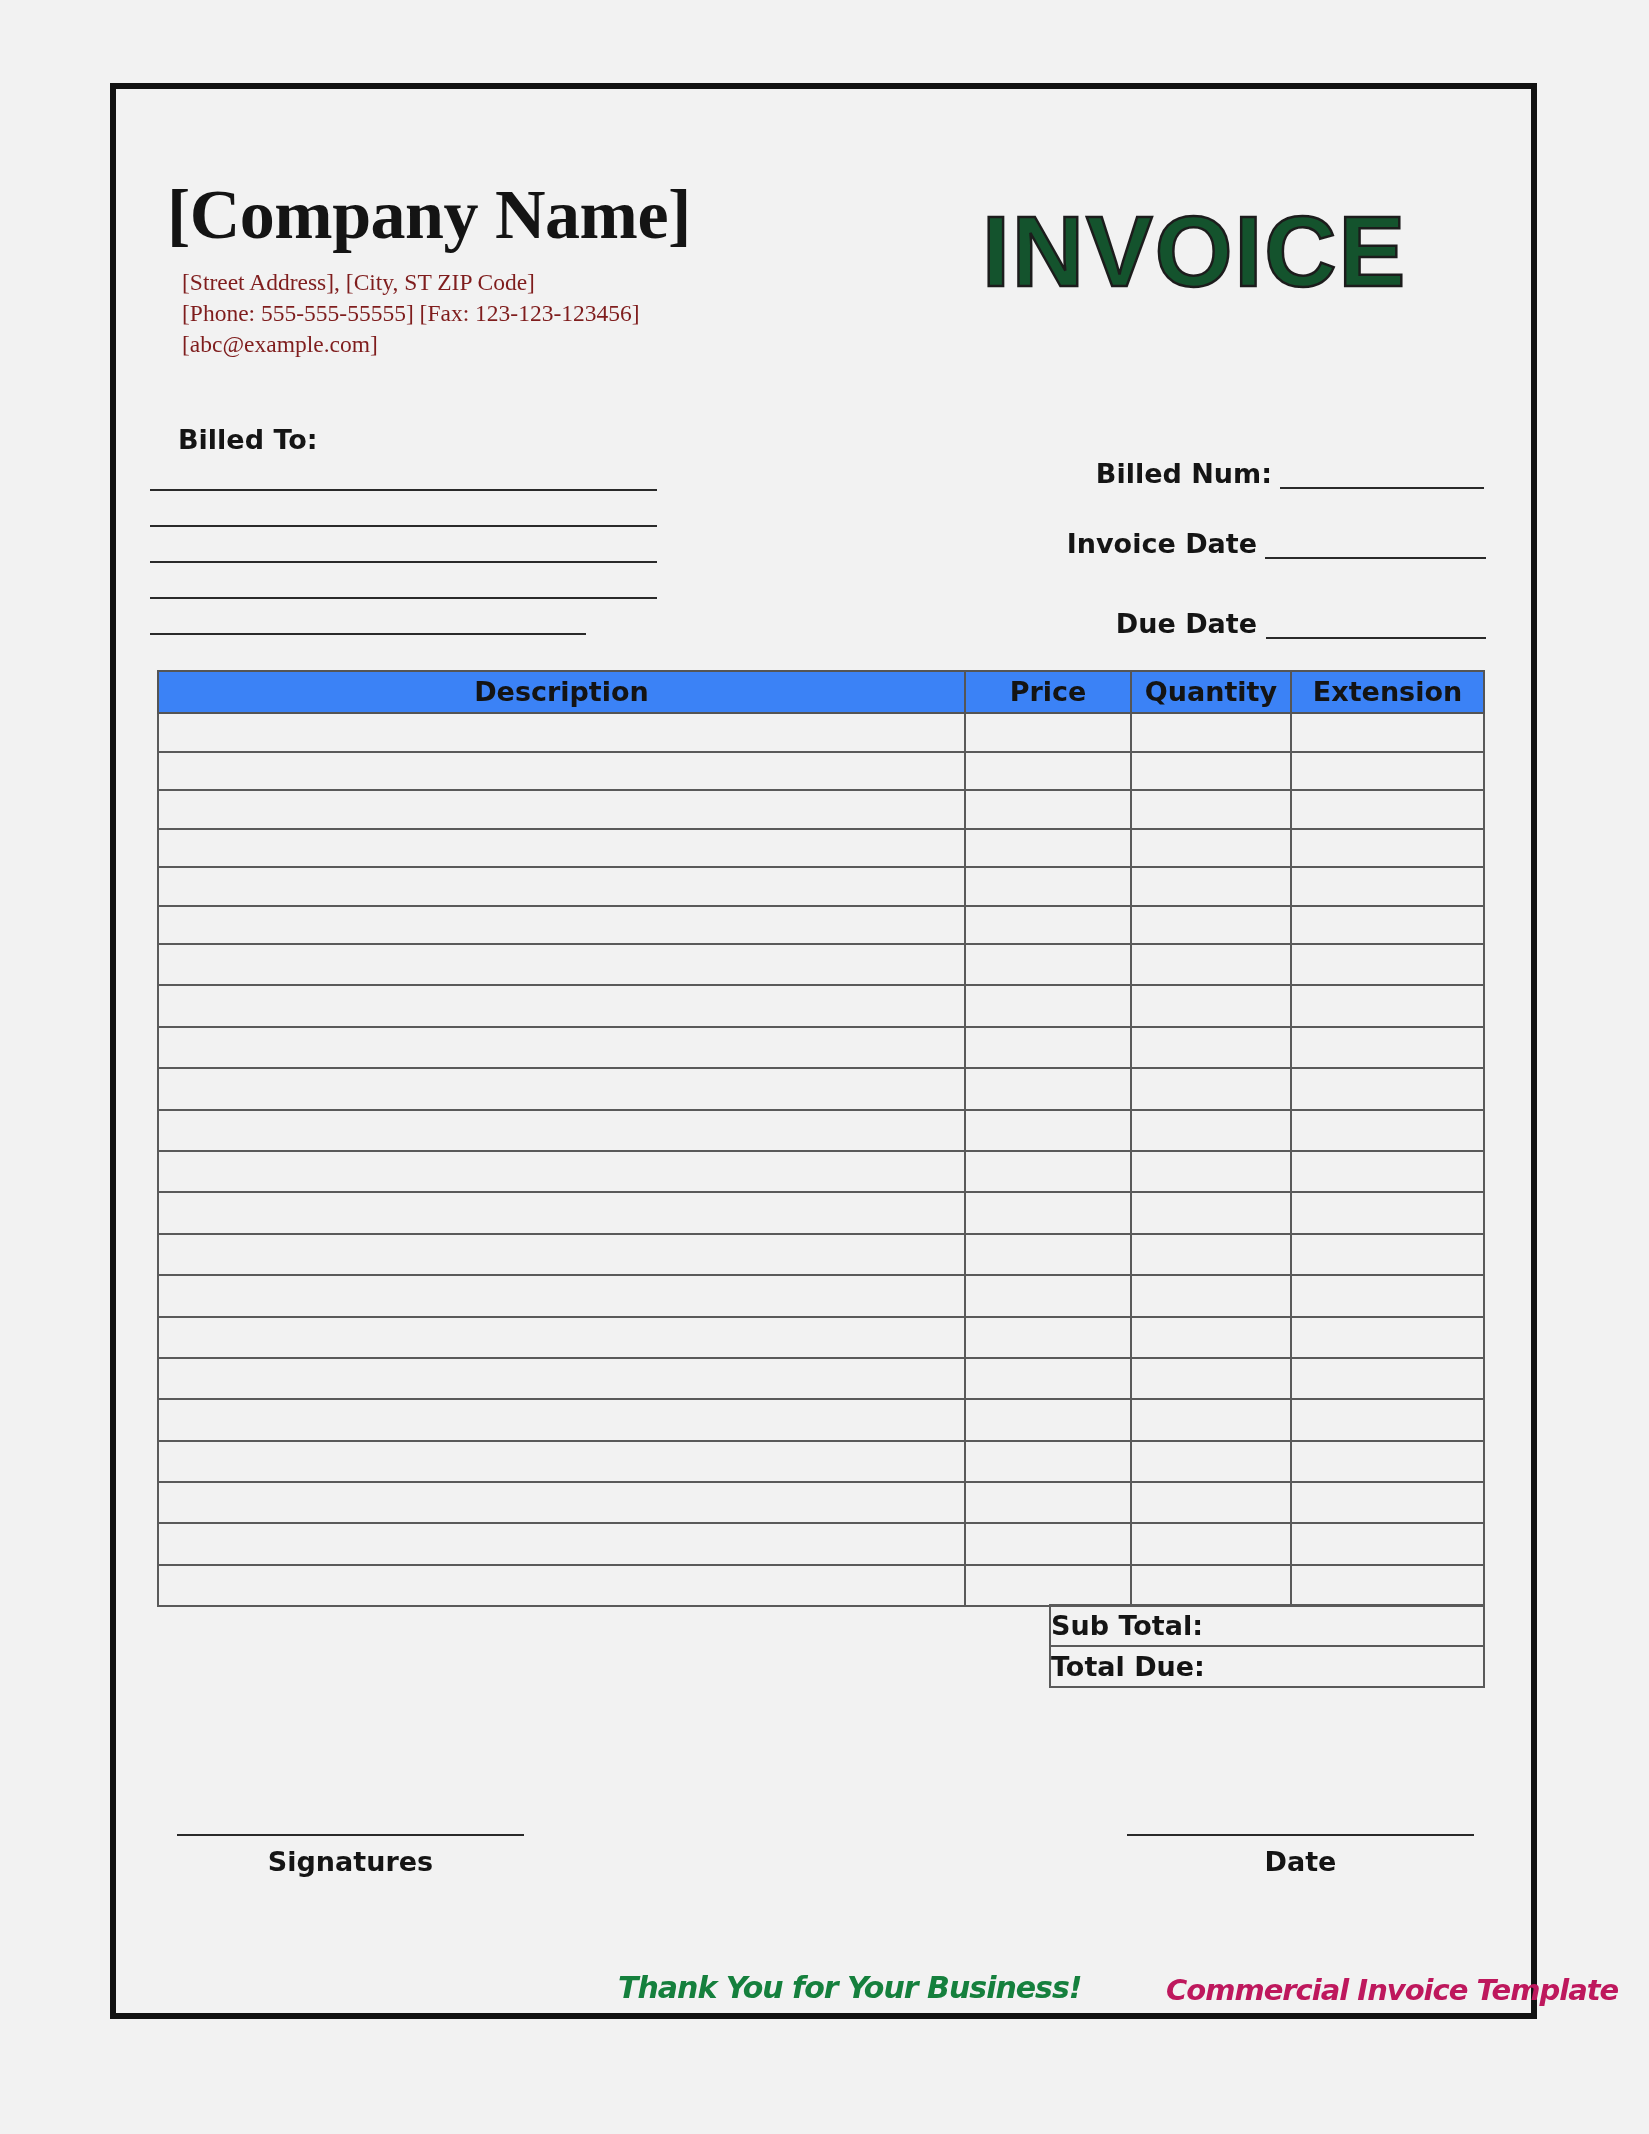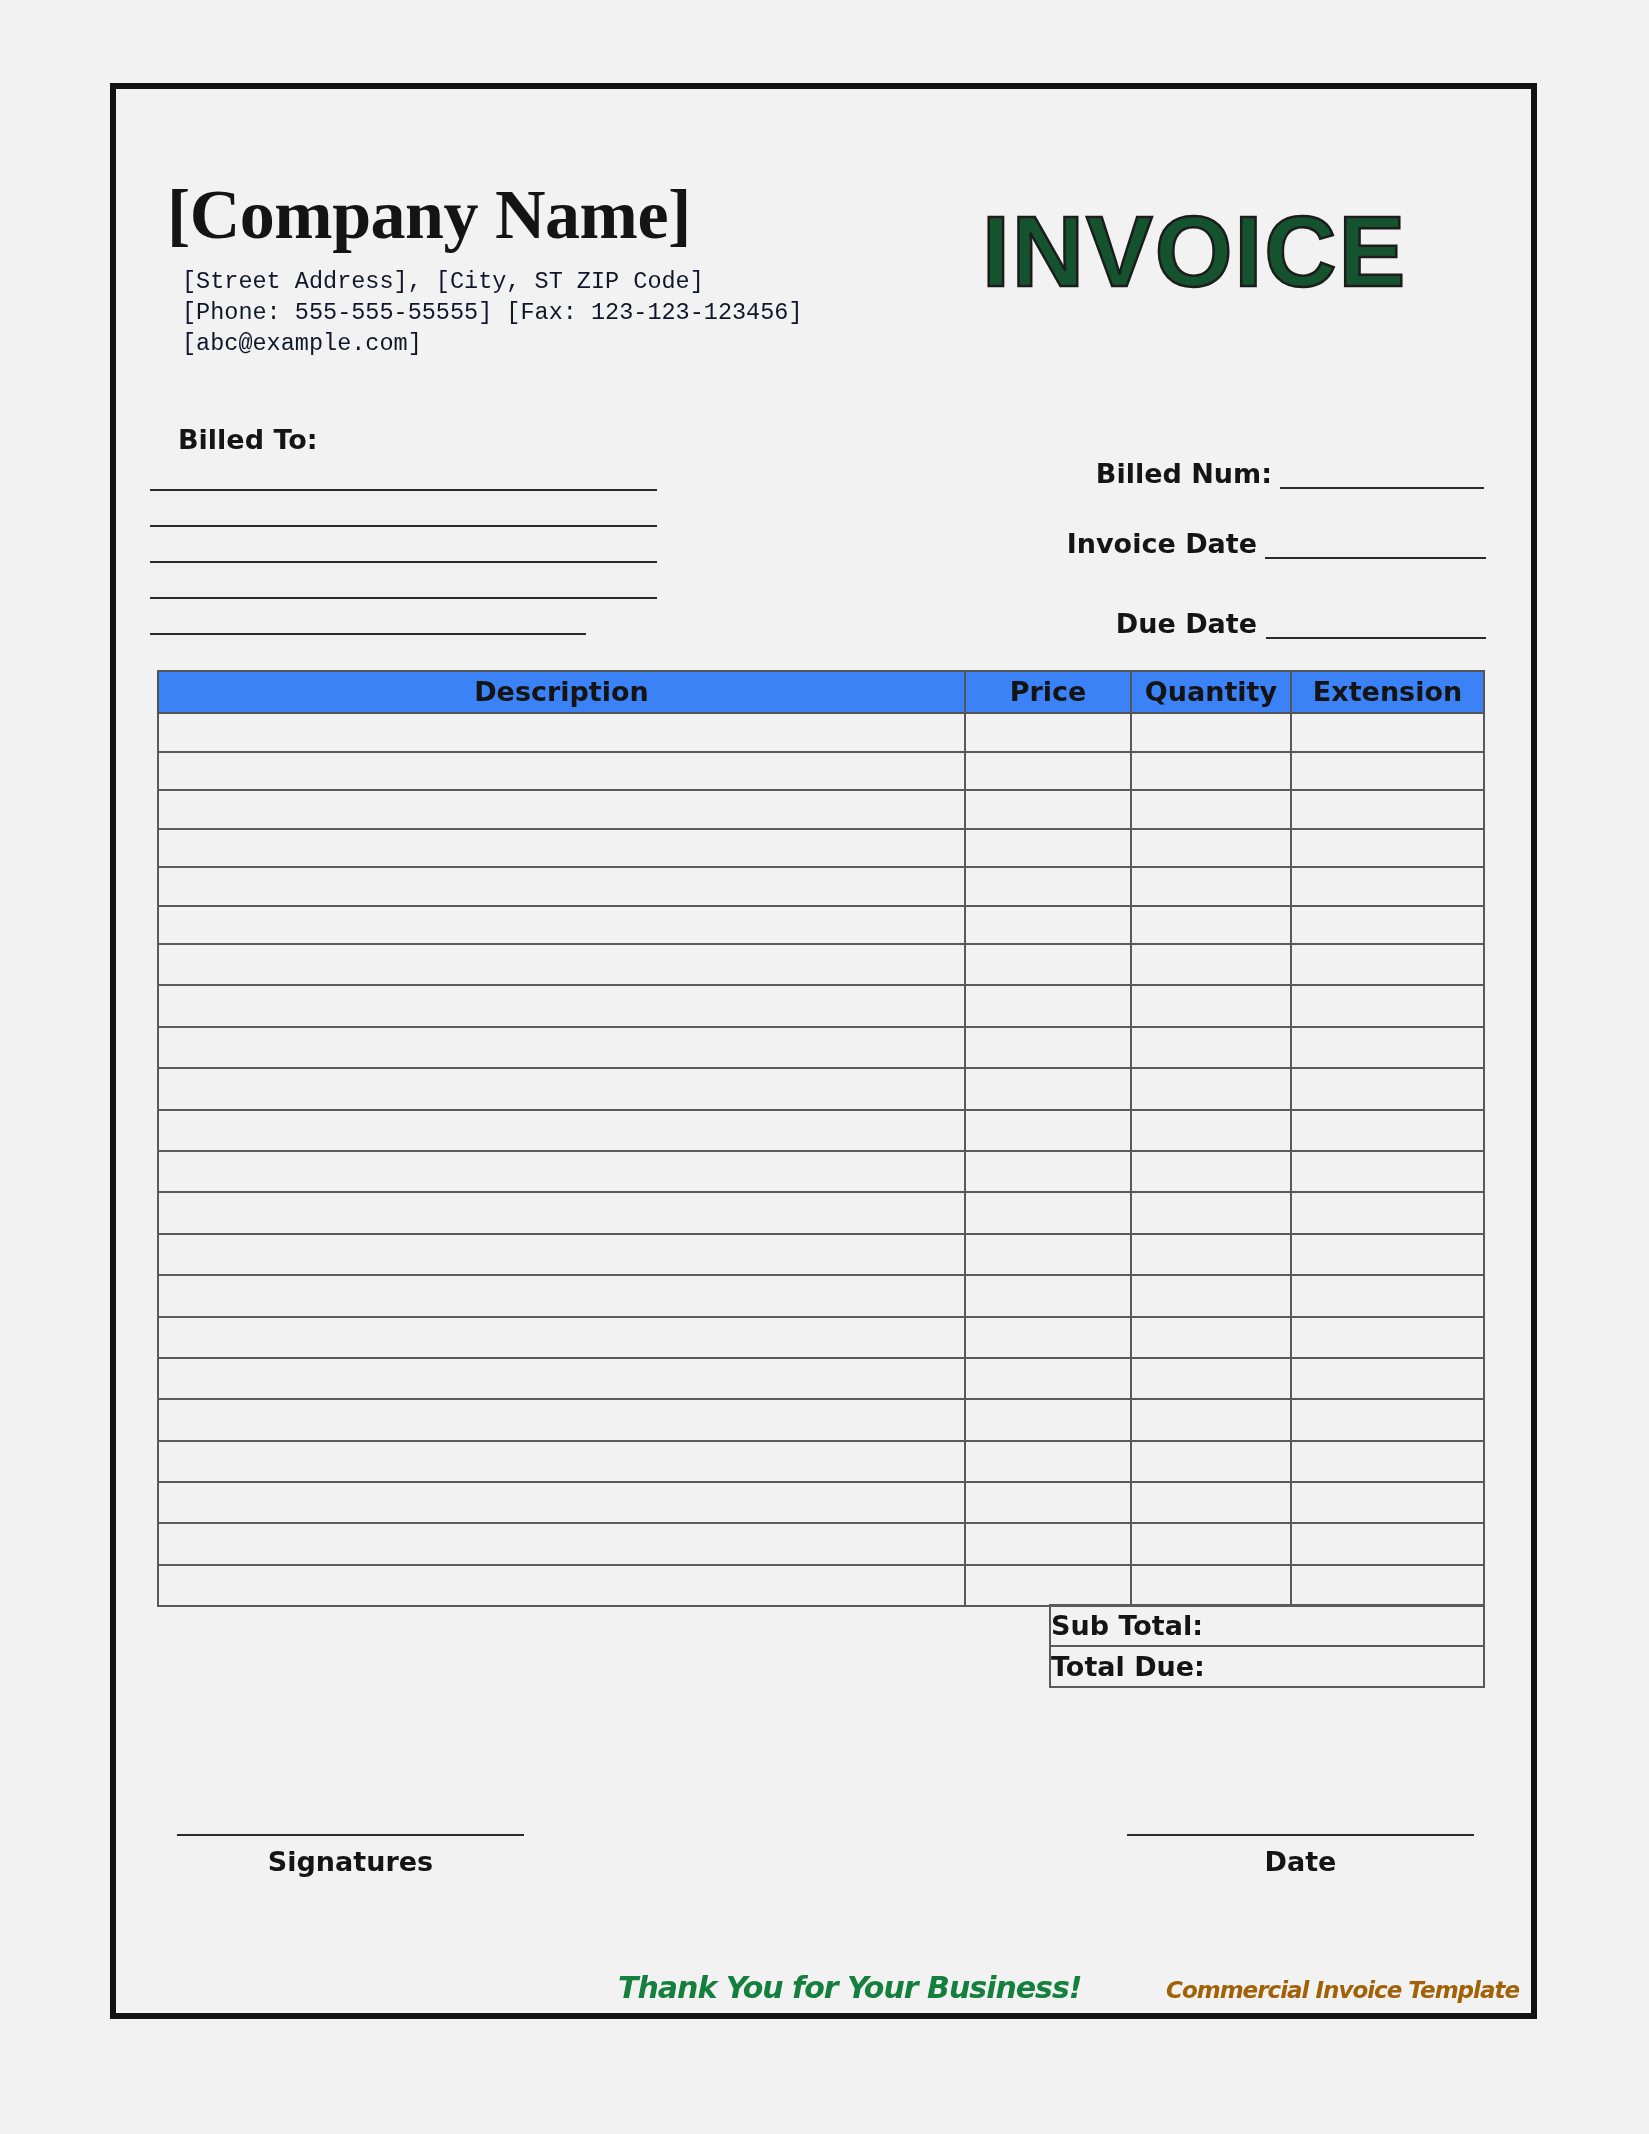--- a/index.html
+++ b/index.html
@@ -24,24 +24,24 @@
     font-family: "Liberation Serif", "DejaVu Serif", serif;
     font-weight: bold;
     font-size: 70px;
     line-height: 90px;
     letter-spacing: -0.5px;
     color: #141414;
     white-space: nowrap;
   }
   .address-line {
     left: 182px;
-    font-family: Liberation Mono, monospace;
+    font-family: Liberation Serif, serif;
     font-size: 23.5px;
     line-height: 32px;
-    color: #0f172a;
+    color: #7f1d1d;
     white-space: nowrap;
   }
   .invoice-title {
     left: 982px; top: 196px;
     font-family: "Liberation Sans", sans-serif;
     font-weight: bold;
     font-size: 100px;
     line-height: 110px;
     letter-spacing: 2px;
     color: #14532d;
@@ -130,24 +130,24 @@
     line-height: 44px;
     letter-spacing: -1px;
     color: #15803d;
     white-space: nowrap;
   }
   .template-note {
     left: 1166px; top: 1972px;
     font-family: "DejaVu Sans", sans-serif;
     font-style: italic;
     font-weight: bold;
-    font-size: 23px;
+    font-size: 29px;
     line-height: 36px;
     letter-spacing: -1px;
-    color: #a16207;
+    color: #be185d;
     white-space: nowrap;
   }
 </style>
 </head>
 <body>
 
 <div class="page-frame"></div>
 
 <div class="abs company-name">[Company Name]</div>
 <div class="abs address-line" style="top:266px;">[Street Address], [City, ST ZIP Code]</div>

